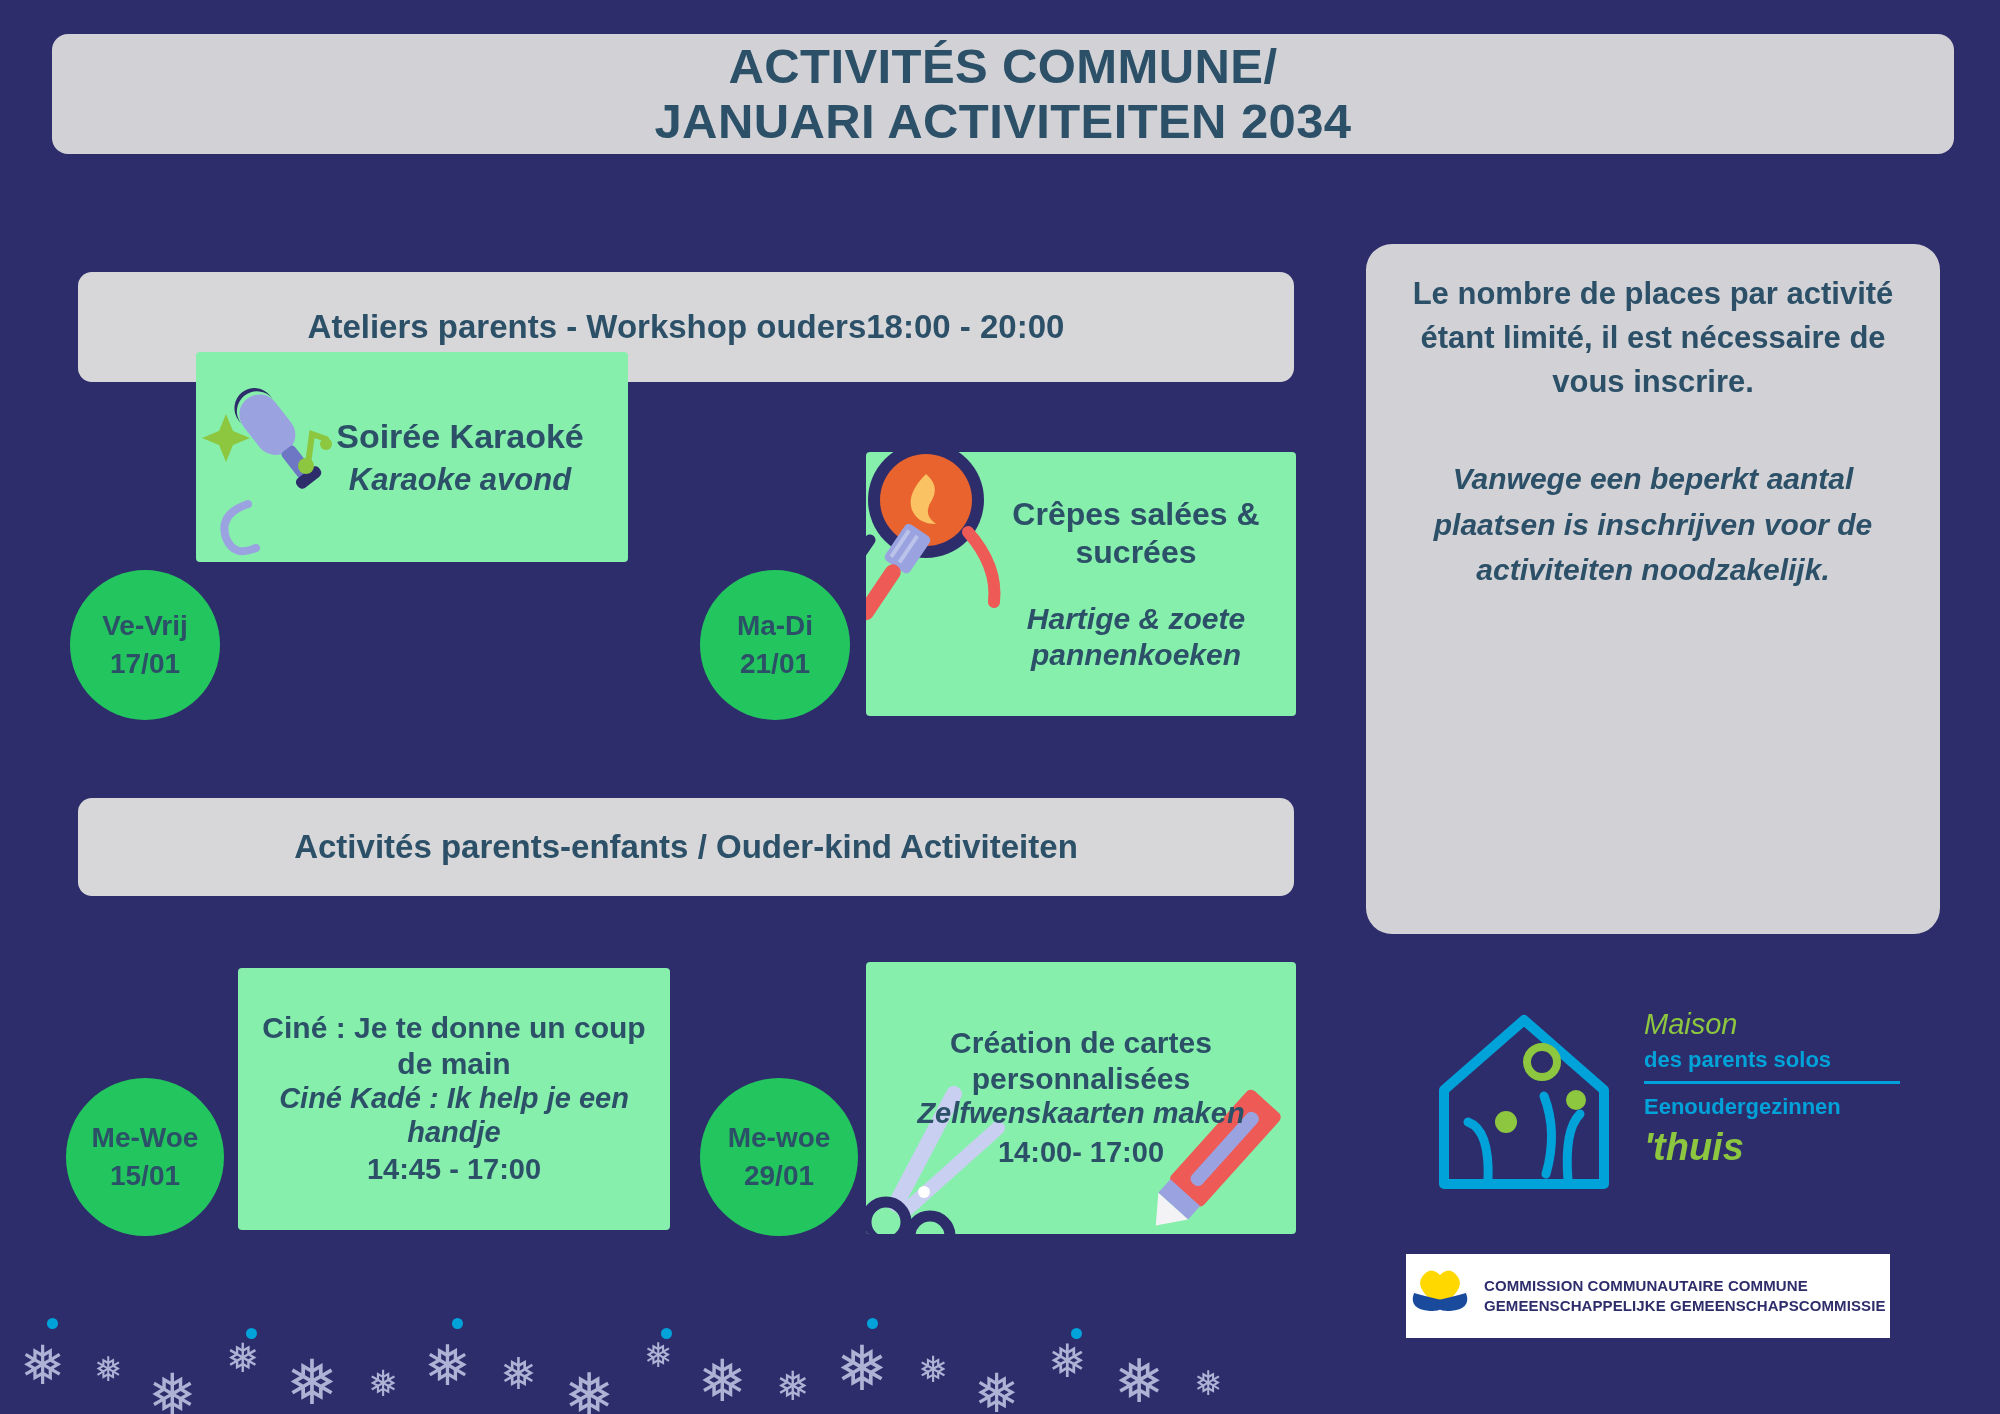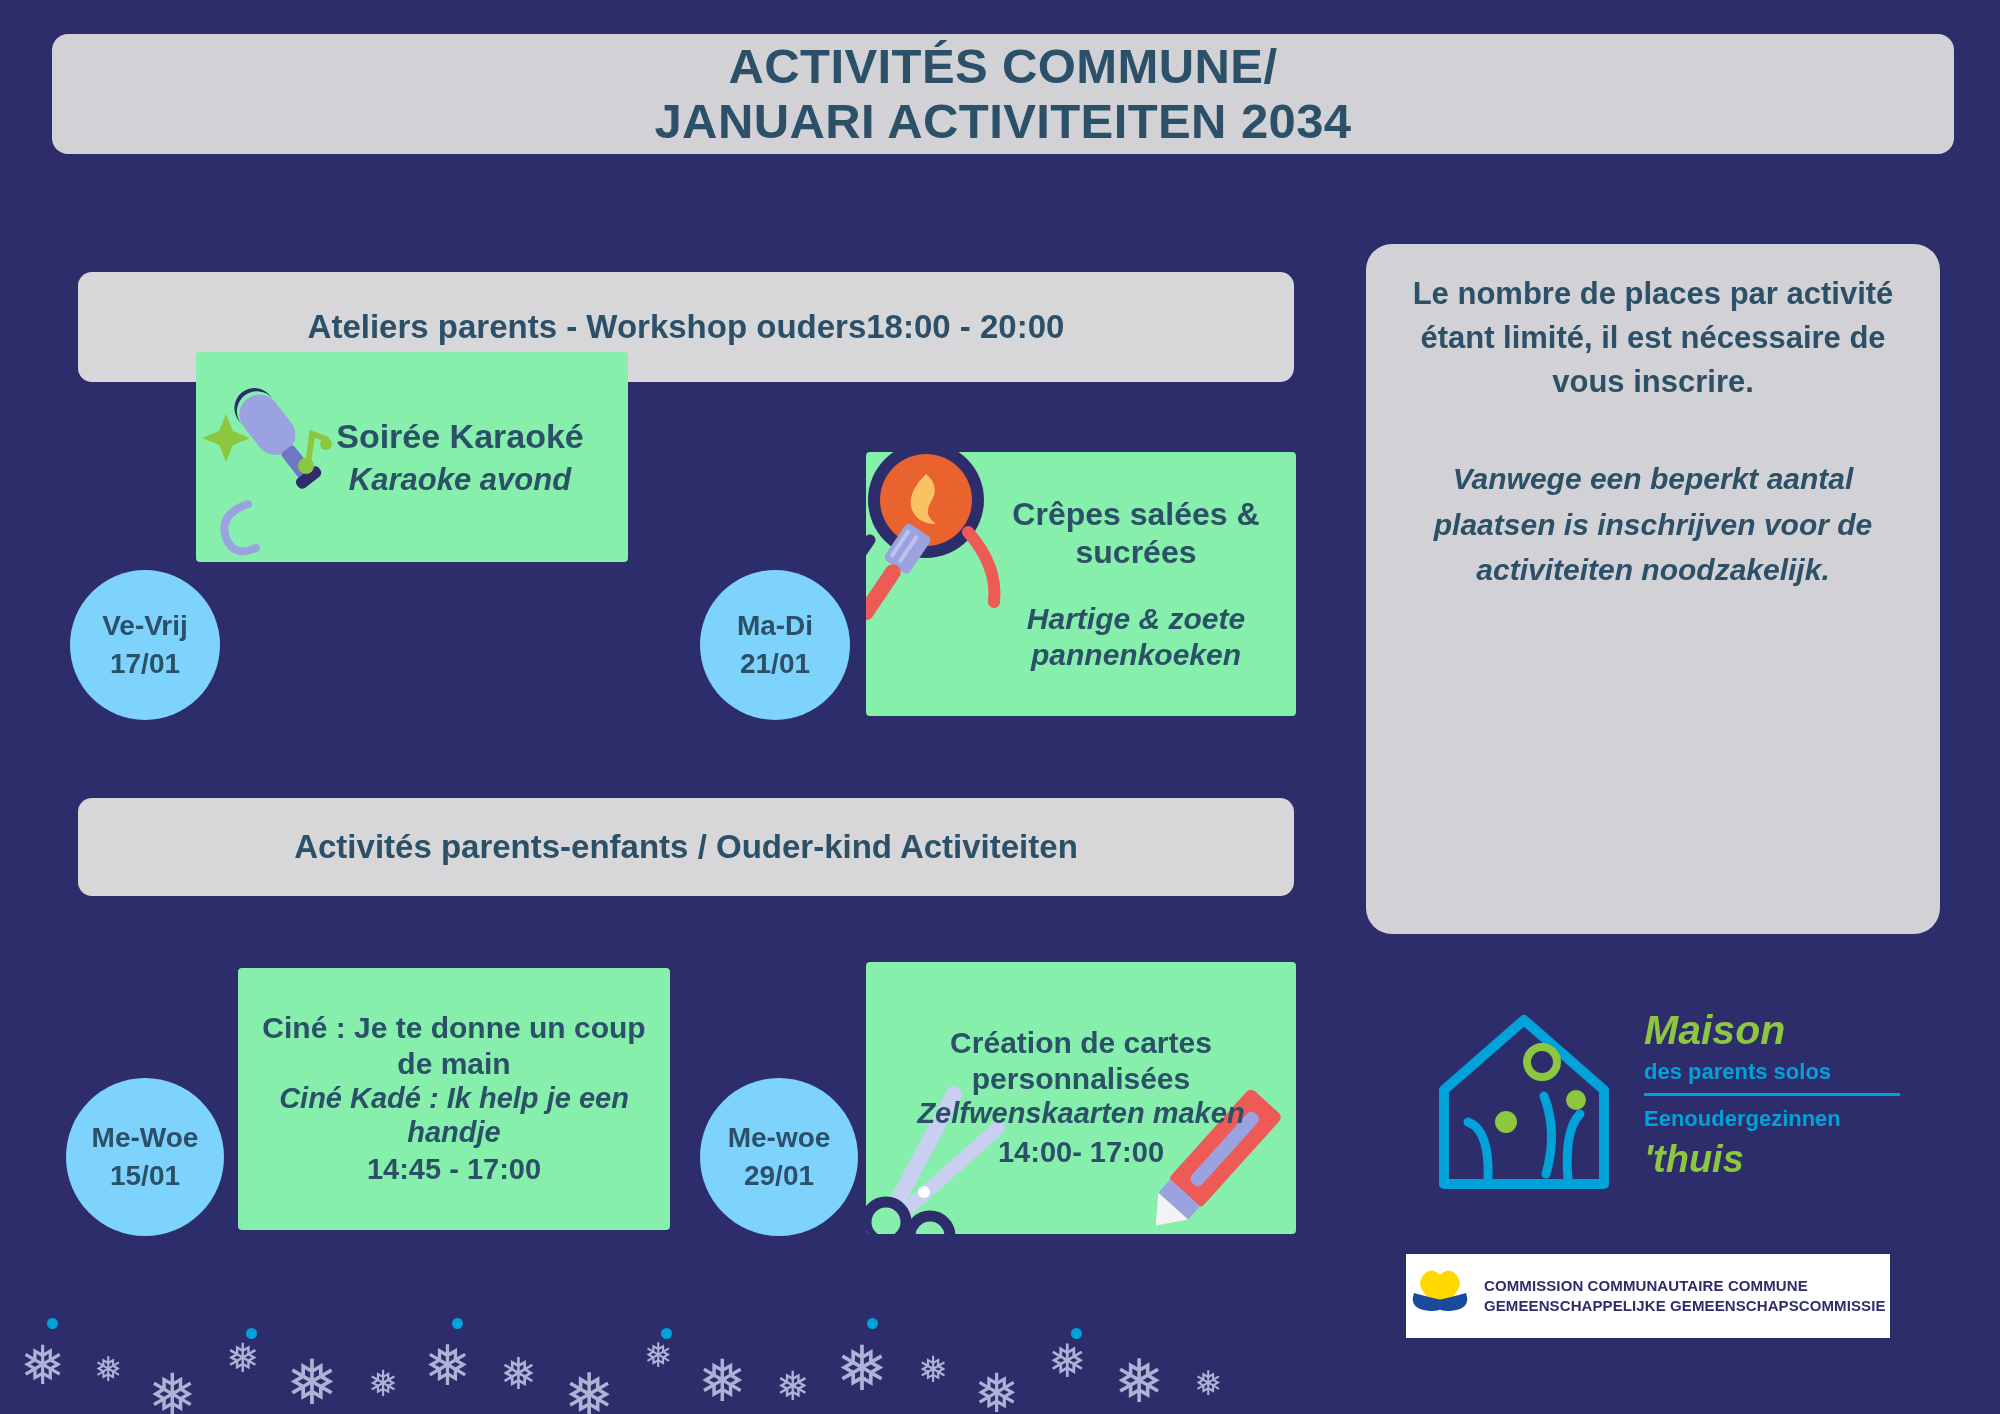--- a/index.html
+++ b/index.html
@@ -27,21 +27,21 @@
     position:absolute;background:#d7d7d9;border-radius:14px;
     display:flex;align-items:center;justify-content:center;
     color:#2c5068;font-weight:bold;text-align:right;
   }
   #hdr-workshop{left:78px;top:272px;width:1216px;height:110px;}
   #hdr-workshop .l1{font-size:33px;line-height:1.24;}
   #hdr-workshop .l2{font-size:33px;line-height:1.24;}
   #hdr-family{left:78px;top:798px;width:1216px;height:98px;}
   #hdr-family .l1{font-size:33px;}
   .badge{
-    position:absolute;background:#7dd3fc;border-radius:50%;
+    position:absolute;background:#22c55e;border-radius:50%;
     display:flex;flex-direction:column;align-items:center;justify-content:center;
     color:#2c5068;font-weight:bold;font-size:28px;line-height:1.34;z-index:4;
     text-align:center;
   }
   .card{
     position:absolute;background:#86efac;border-radius:4px;z-index:2;
     display:flex;flex-direction:column;align-items:center;justify-content:center;
     color:#2c5068;text-align:center;overflow:hidden;
   }
   .card .fr{font-weight:bold;font-size:31px;line-height:1.18;}
@@ -86,21 +86,21 @@
     display:flex;flex-direction:column;align-items:center;
     padding:28px 22px 0;box-sizing:border-box;
   }
   .info-fr{color:#2c5068;font-weight:bold;font-size:31px;line-height:1.42;text-align:center;}
   .info-nl{color:#2c5068;font-weight:bold;font-style:italic;font-size:30px;line-height:1.52;text-align:center;margin-top:52px;}
   .info-contact{margin-top:50px;text-align:center;color:#2e2d6b;font-weight:bold;font-size:31px;line-height:1.52;}
 
   
   .logo-block{position:absolute;left:1424px;top:1000px;width:480px;height:210px;}
   .logo-text{position:absolute;left:220px;top:10px;width:270px;}
-  .logo-maison{color:#8dc63f;font-weight:bold;font-style:italic;font-size:41px;line-height:1;}
+  .logo-maison{color:#8dc63f;font-weight:normal;font-style:italic;font-size:29px;line-height:1;}
   .logo-sub1{color:#00a3d9;font-weight:bold;font-size:22px;margin-top:8px;}
   .logo-rule{height:3px;background:#00a3d9;margin:8px 0 10px;width:256px;}
   .logo-sub2{color:#00a3d9;font-weight:bold;font-size:22px;}
   .logo-thuis{color:#8dc63f;font-weight:bold;font-style:italic;font-size:38px;margin-top:6px;}
 
   .cocom{
     position:absolute;left:1406px;top:1254px;width:484px;height:84px;background:#ffffff;
     display:flex;align-items:center;
   }
   .cocom-txt{margin-left:10px;color:#2e2d6b;font-weight:bold;font-size:15px;line-height:1.35;letter-spacing:.1px;}

